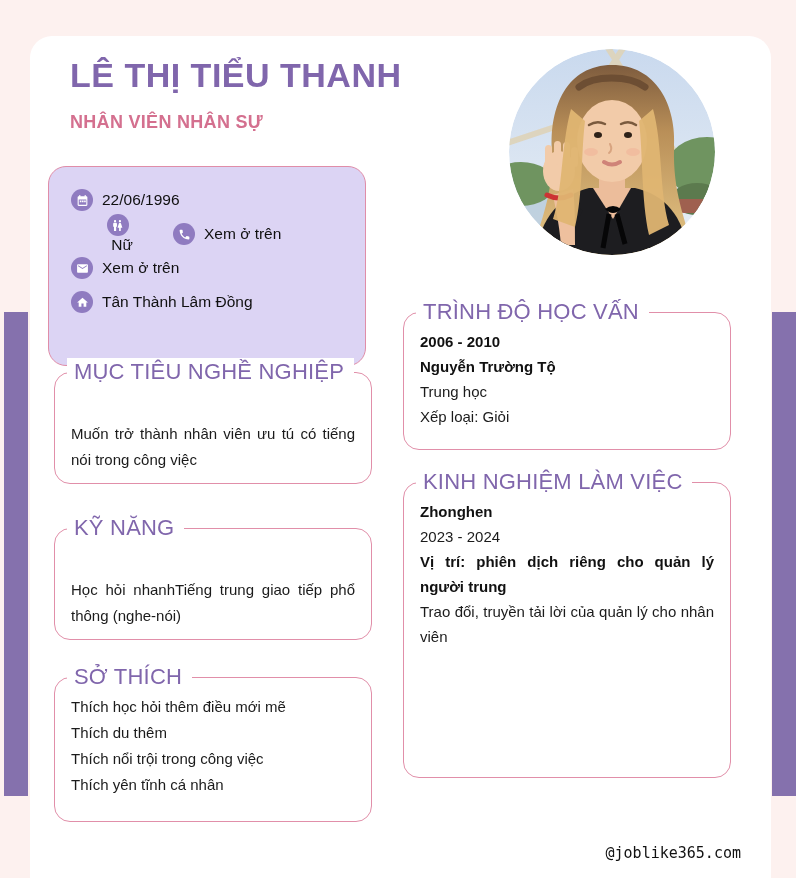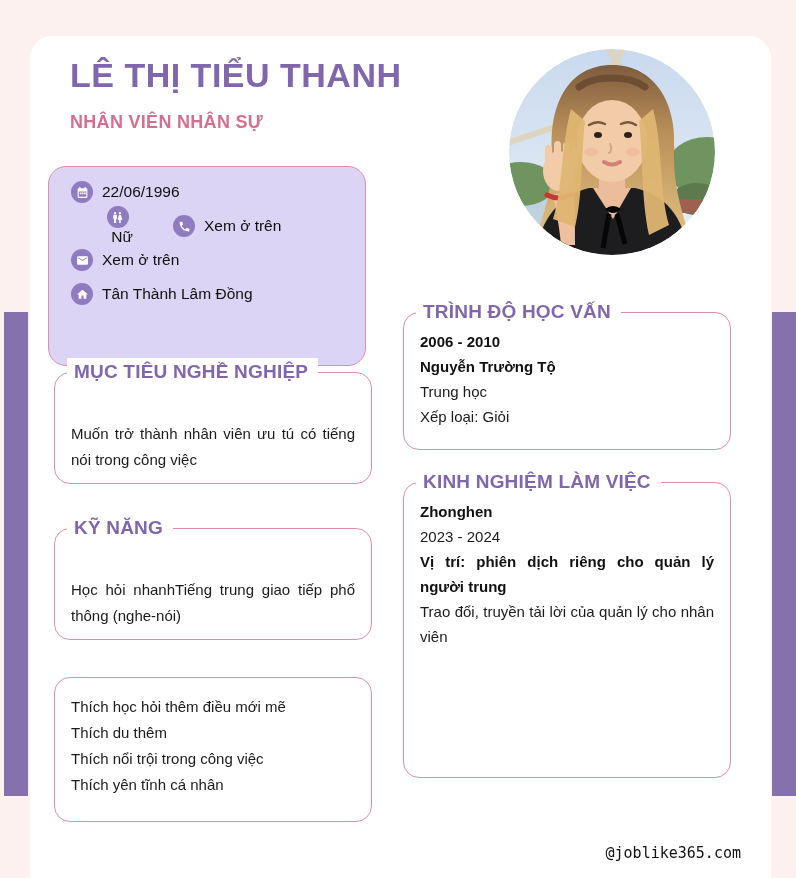--- a/index.html
+++ b/index.html
@@ -40,21 +40,21 @@
   .job-title{
     position:absolute;left:40px;top:76px;
     font-size:18px;font-weight:700;color:var(--c-title-pink);
     letter-spacing:.3px;white-space:nowrap;
   }
   .contact-box{
     position:absolute;left:18px;top:130px;width:318px;height:200px;
     background:var(--c-contact-bg);
     border:1.5px solid var(--c-contact-border);
     border-radius:18px;
-    padding:8px 0 0 22px;
+    padding:16px 0 0 22px;
   }
   .c-row{display:flex;align-items:center;height:34px;font-size:15.5px;color:#101010;}
   .c-group{display:flex;align-items:center;}
   .c-group.first{width:102px;flex-direction:column;}
   .c-ico{
     width:22px;height:22px;border-radius:50%;
     background:var(--c-icon-circle);
     display:flex;align-items:center;justify-content:center;
     margin-right:9px;flex:0 0 22px;
   }
@@ -69,21 +69,21 @@
   .panel{
     position:relative;
     border:1.5px solid var(--c-panel-border-pink);
     border-radius:16px;
     padding:16px 16px 10px 16px;
     background:#fff;
   }
   .panel-title{
     position:absolute;top:-15px;left:12px;
     background:#ffffff;padding:0 10px 0 7px;
-    font-size:19px;font-weight:700;color:var(--c-accent-purple);
+    font-size:22px;font-weight:400;color:var(--c-accent-purple);
     letter-spacing:.2px;white-space:nowrap;line-height:27px;
   }
   .p-objective{min-height:78px;margin-bottom:44px;}
   .p-skills{min-height:92px;margin-bottom:37px;}
   .p-hobbies{min-height:145px;}
   .p-education{min-height:138px;margin-bottom:32px;}
   .p-experience{min-height:296px;}
   .body-just{font-size:15px;line-height:26px;color:var(--c-text);text-align:justify;margin-top:32px;}
   .hobby-line{font-size:15px;line-height:26px;color:var(--c-text);}
   .edu-line,.exp-line{font-size:15px;line-height:25px;color:var(--c-text);}
@@ -218,20 +218,21 @@
       <span class="panel-title">MỤC TIÊU NGHỀ NGHIỆP</span>
       <p class="body-just">Muốn trở thành nhân viên ưu tú có tiếng nói trong công việc</p>
     </section>
 
     <section class="panel p-skills">
       <span class="panel-title">KỸ NĂNG</span>
       <p class="body-just">Học hỏi nhanhTiếng trung giao tiếp phổ thông (nghe-nói)</p>
     </section>
 
     <section class="panel p-hobbies">
+      <span class="panel-title">SỞ THÍCH</span>
       <div class="hobby-line">Thích học hỏi thêm điều mới mẽ</div>
       <div class="hobby-line">Thích du thêm</div>
       <div class="hobby-line">Thích nổi trội trong công việc</div>
       <div class="hobby-line">Thích yên tĩnh cá nhân</div>
     </section>
   </div>
 
   <div class="col-right">
     <section class="panel p-education">
       <span class="panel-title">TRÌNH ĐỘ HỌC VẤN</span>

